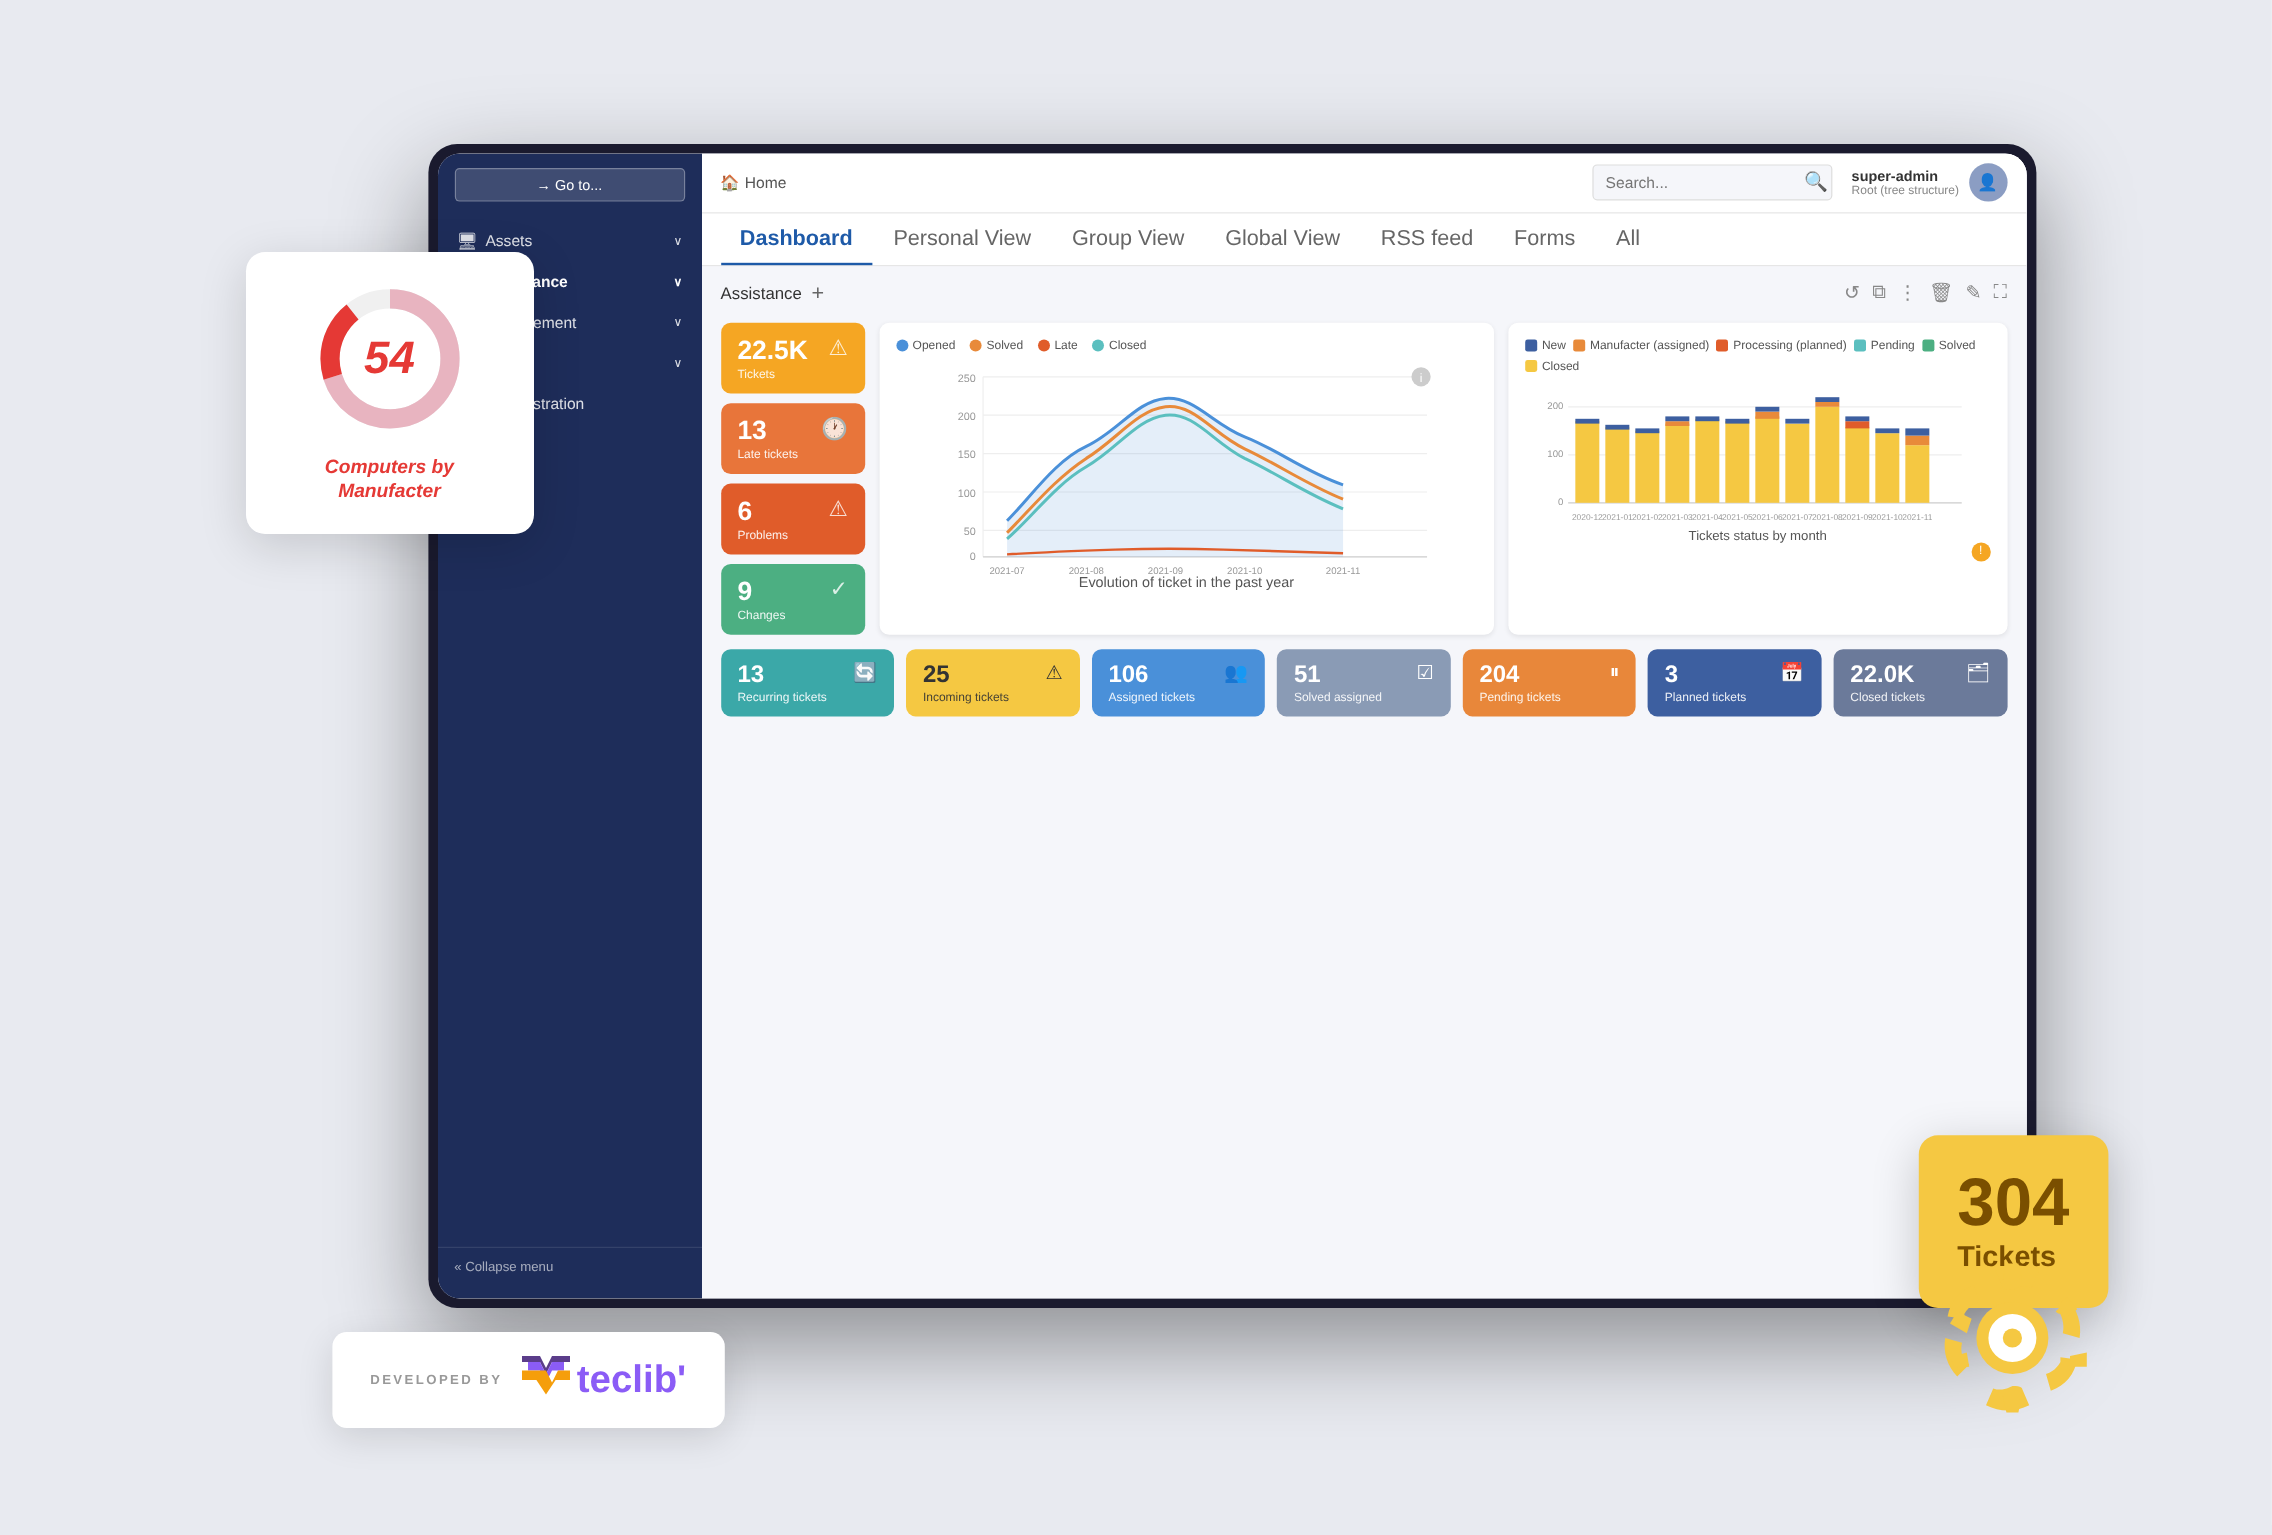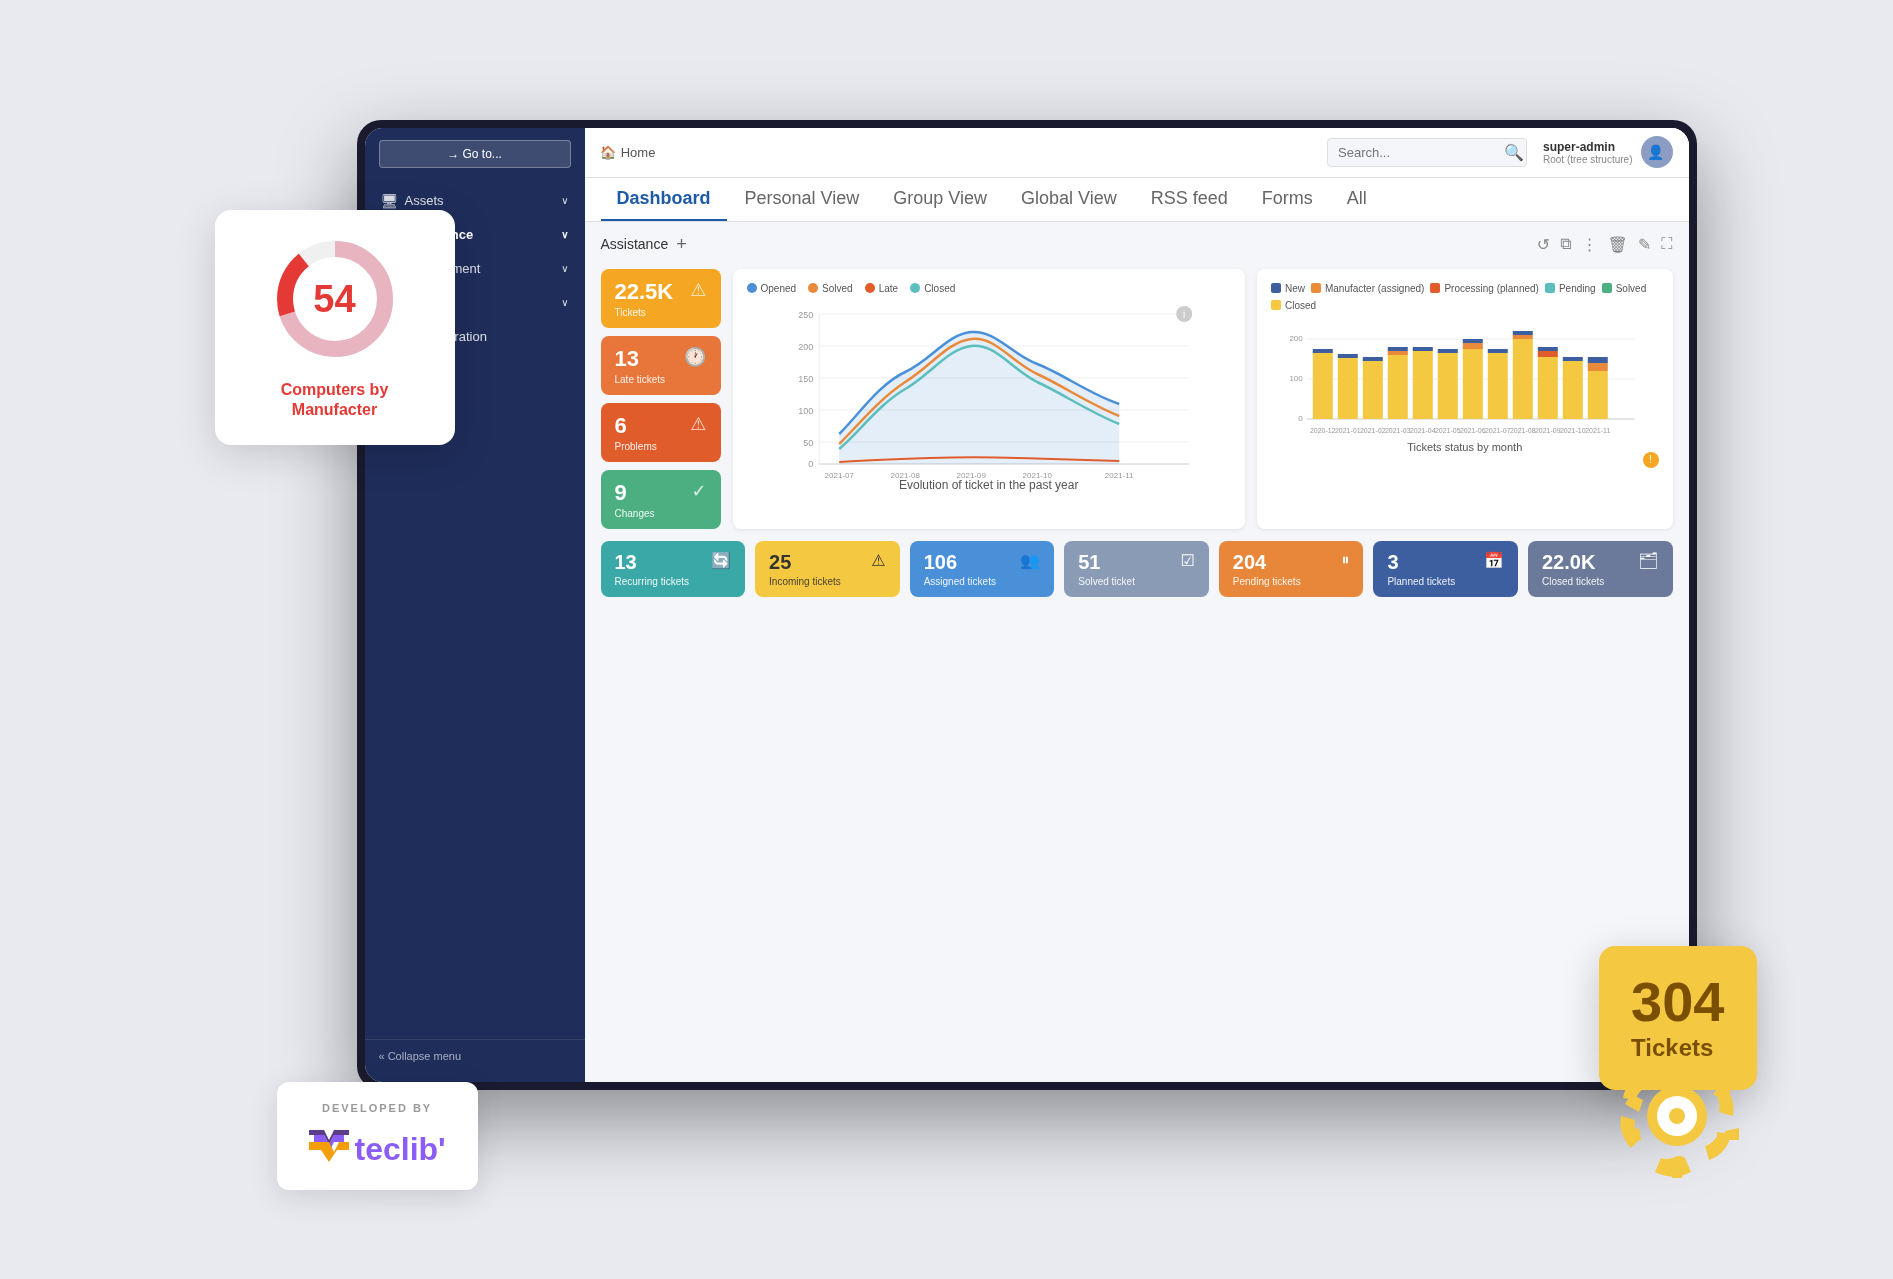--- a/index.html
+++ b/index.html
@@ -350,28 +350,29 @@
 
     .ticket-lbl {
       font-size: 10px;
       opacity: 0.9;
       margin-top: 2px;
     }
 
     
     .floating-donut {
       position: absolute;
-      left: 18px;
+      left: 8px;
       top: 120px;
       background: white;
       border-radius: 16px;
       padding: 24px;
       width: 240px;
       box-shadow: 0 10px 40px rgba(0,0,0,0.15);
       text-align: center;
+      font-style: italic;
     }
 
     .donut-container {
       position: relative;
       width: 130px;
       height: 130px;
       margin: 0 auto 16px;
     }
 
     .donut-number {
@@ -428,21 +429,20 @@
       position: absolute;
       bottom: 0px;
       left: 80px;
       background: white;
       border-radius: 12px;
       padding: 20px 32px;
       box-shadow: 0 8px 30px rgba(0,0,0,0.12);
       display: flex;
       align-items: center;
       gap: 16px;
-      flex-direction: column;
     }
 
     .teclib-developed {
       font-size: 11px;
       font-weight: 600;
       letter-spacing: 2px;
       color: #999;
       text-transform: uppercase;
     }
 
@@ -749,21 +749,21 @@
               <div class="ticket-lbl">Incoming tickets</div>
             </div>
             <div class="ticket-card blue">
               <span style="float:right;font-size:16px;">👥</span>
               <div class="ticket-num">106</div>
               <div class="ticket-lbl">Assigned tickets</div>
             </div>
             <div class="ticket-card gray">
               <span style="float:right;font-size:16px;">☑</span>
               <div class="ticket-num">51</div>
-              <div class="ticket-lbl">Solved ticket</div>
+              <div class="ticket-lbl">Solved assigned</div>
             </div>
             <div class="ticket-card orange-t">
               <span style="float:right;font-size:16px;">⏸</span>
               <div class="ticket-num">204</div>
               <div class="ticket-lbl">Pending tickets</div>
             </div>
             <div class="ticket-card dark-blue">
               <span style="float:right;font-size:16px;">📅</span>
               <div class="ticket-num">3</div>
               <div class="ticket-lbl">Planned tickets</div>

